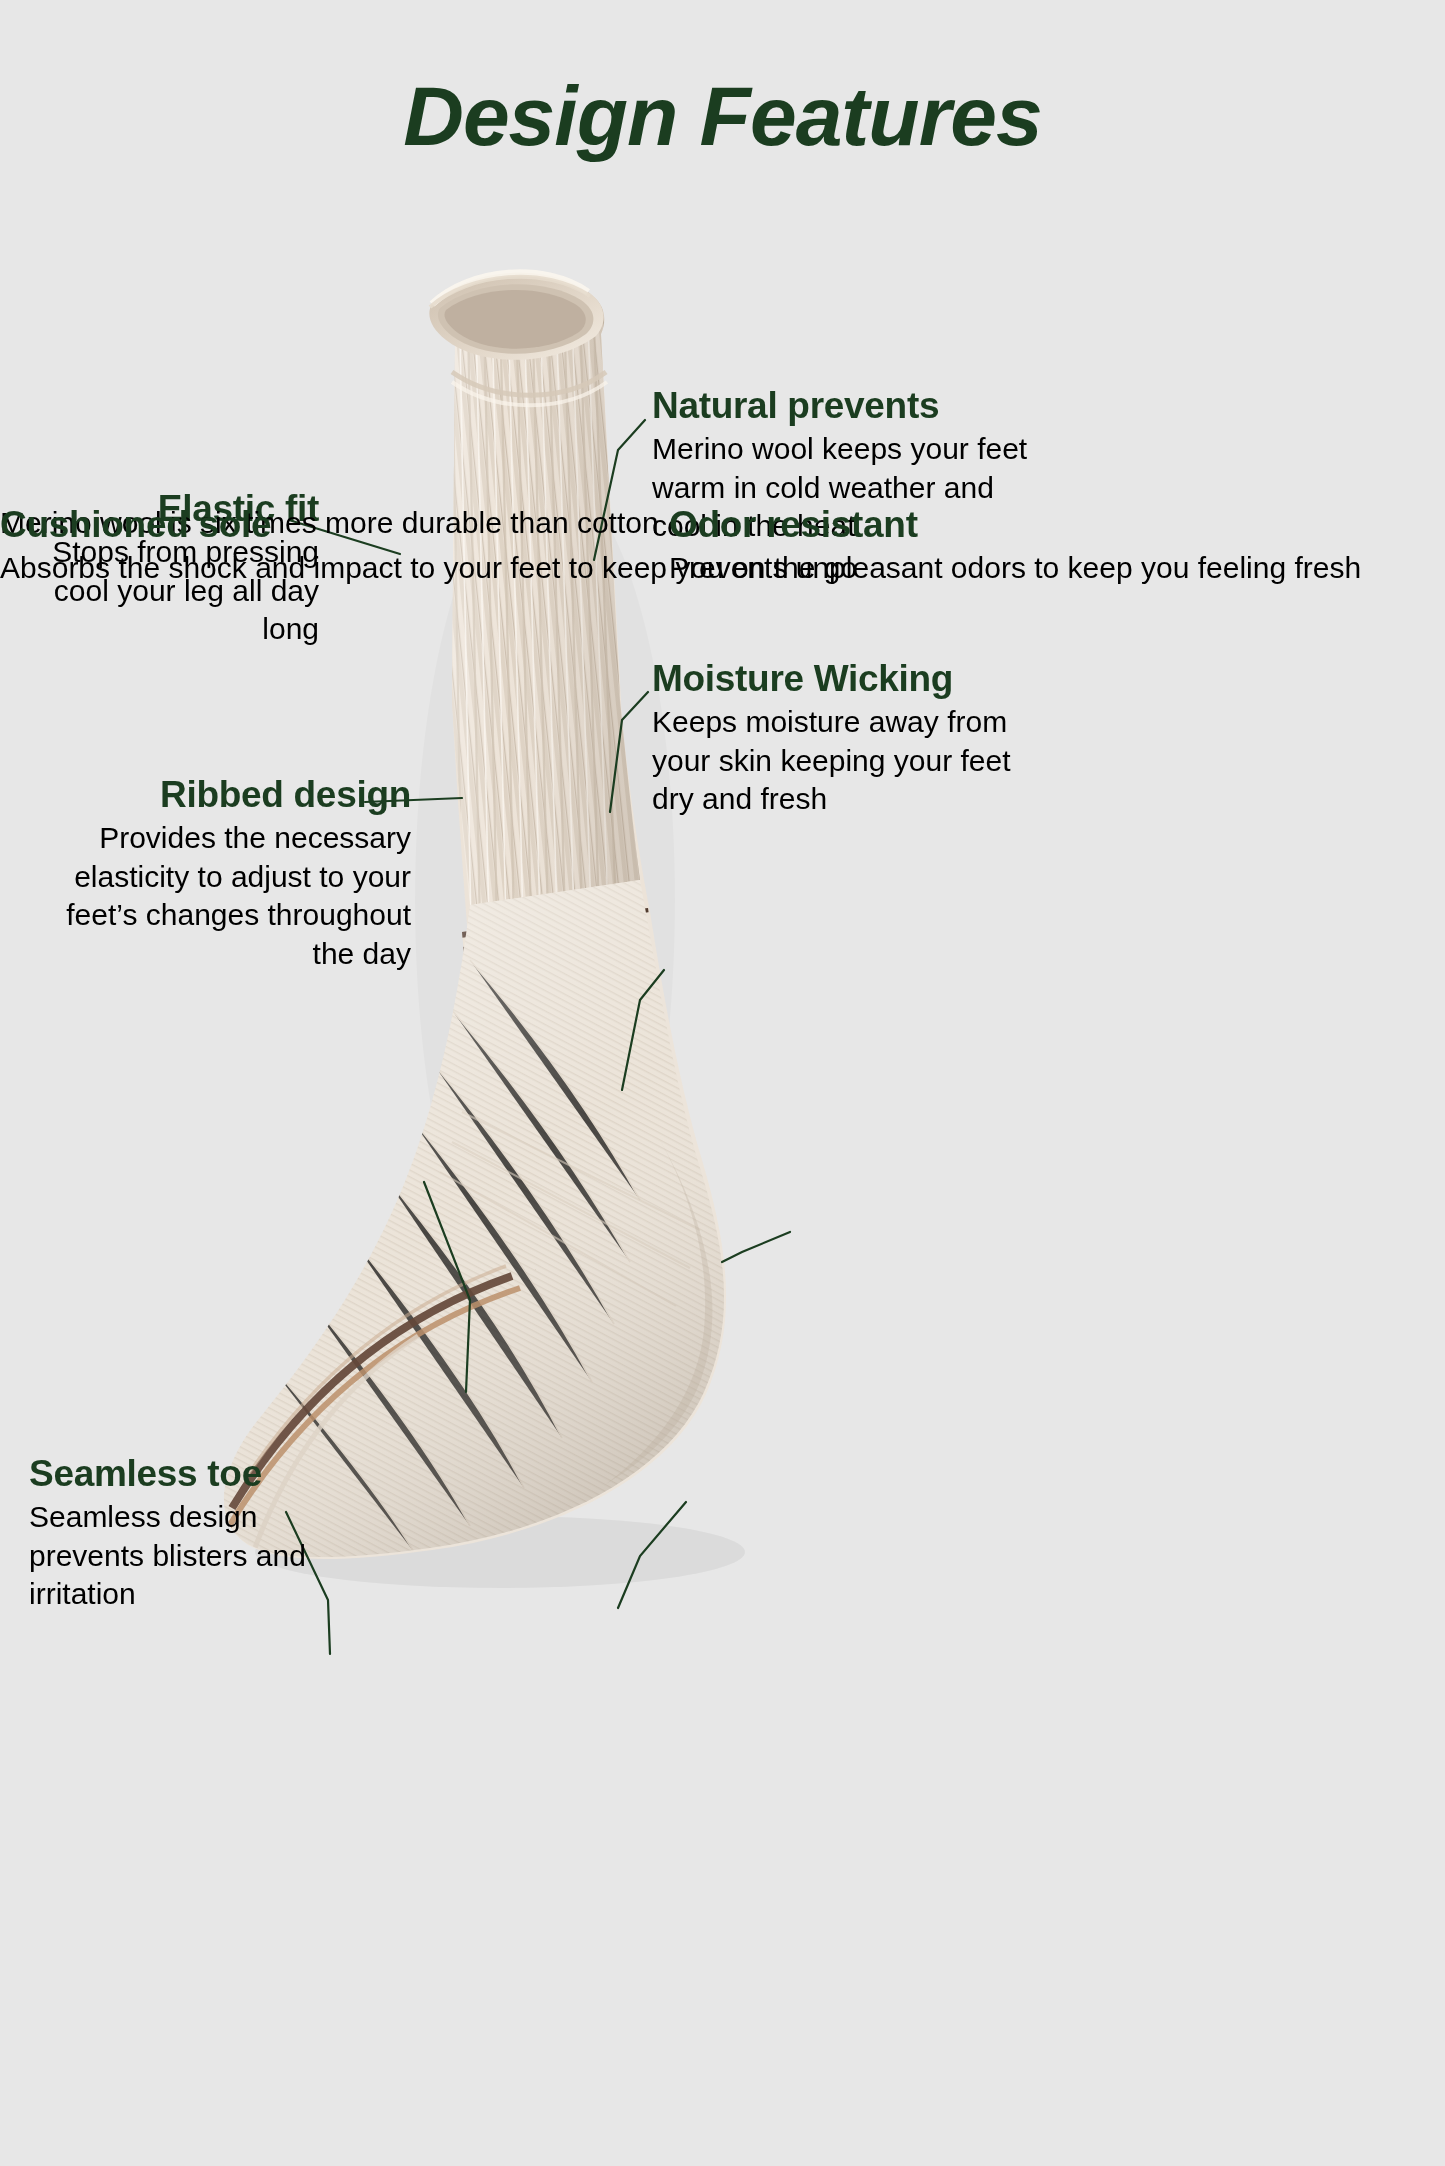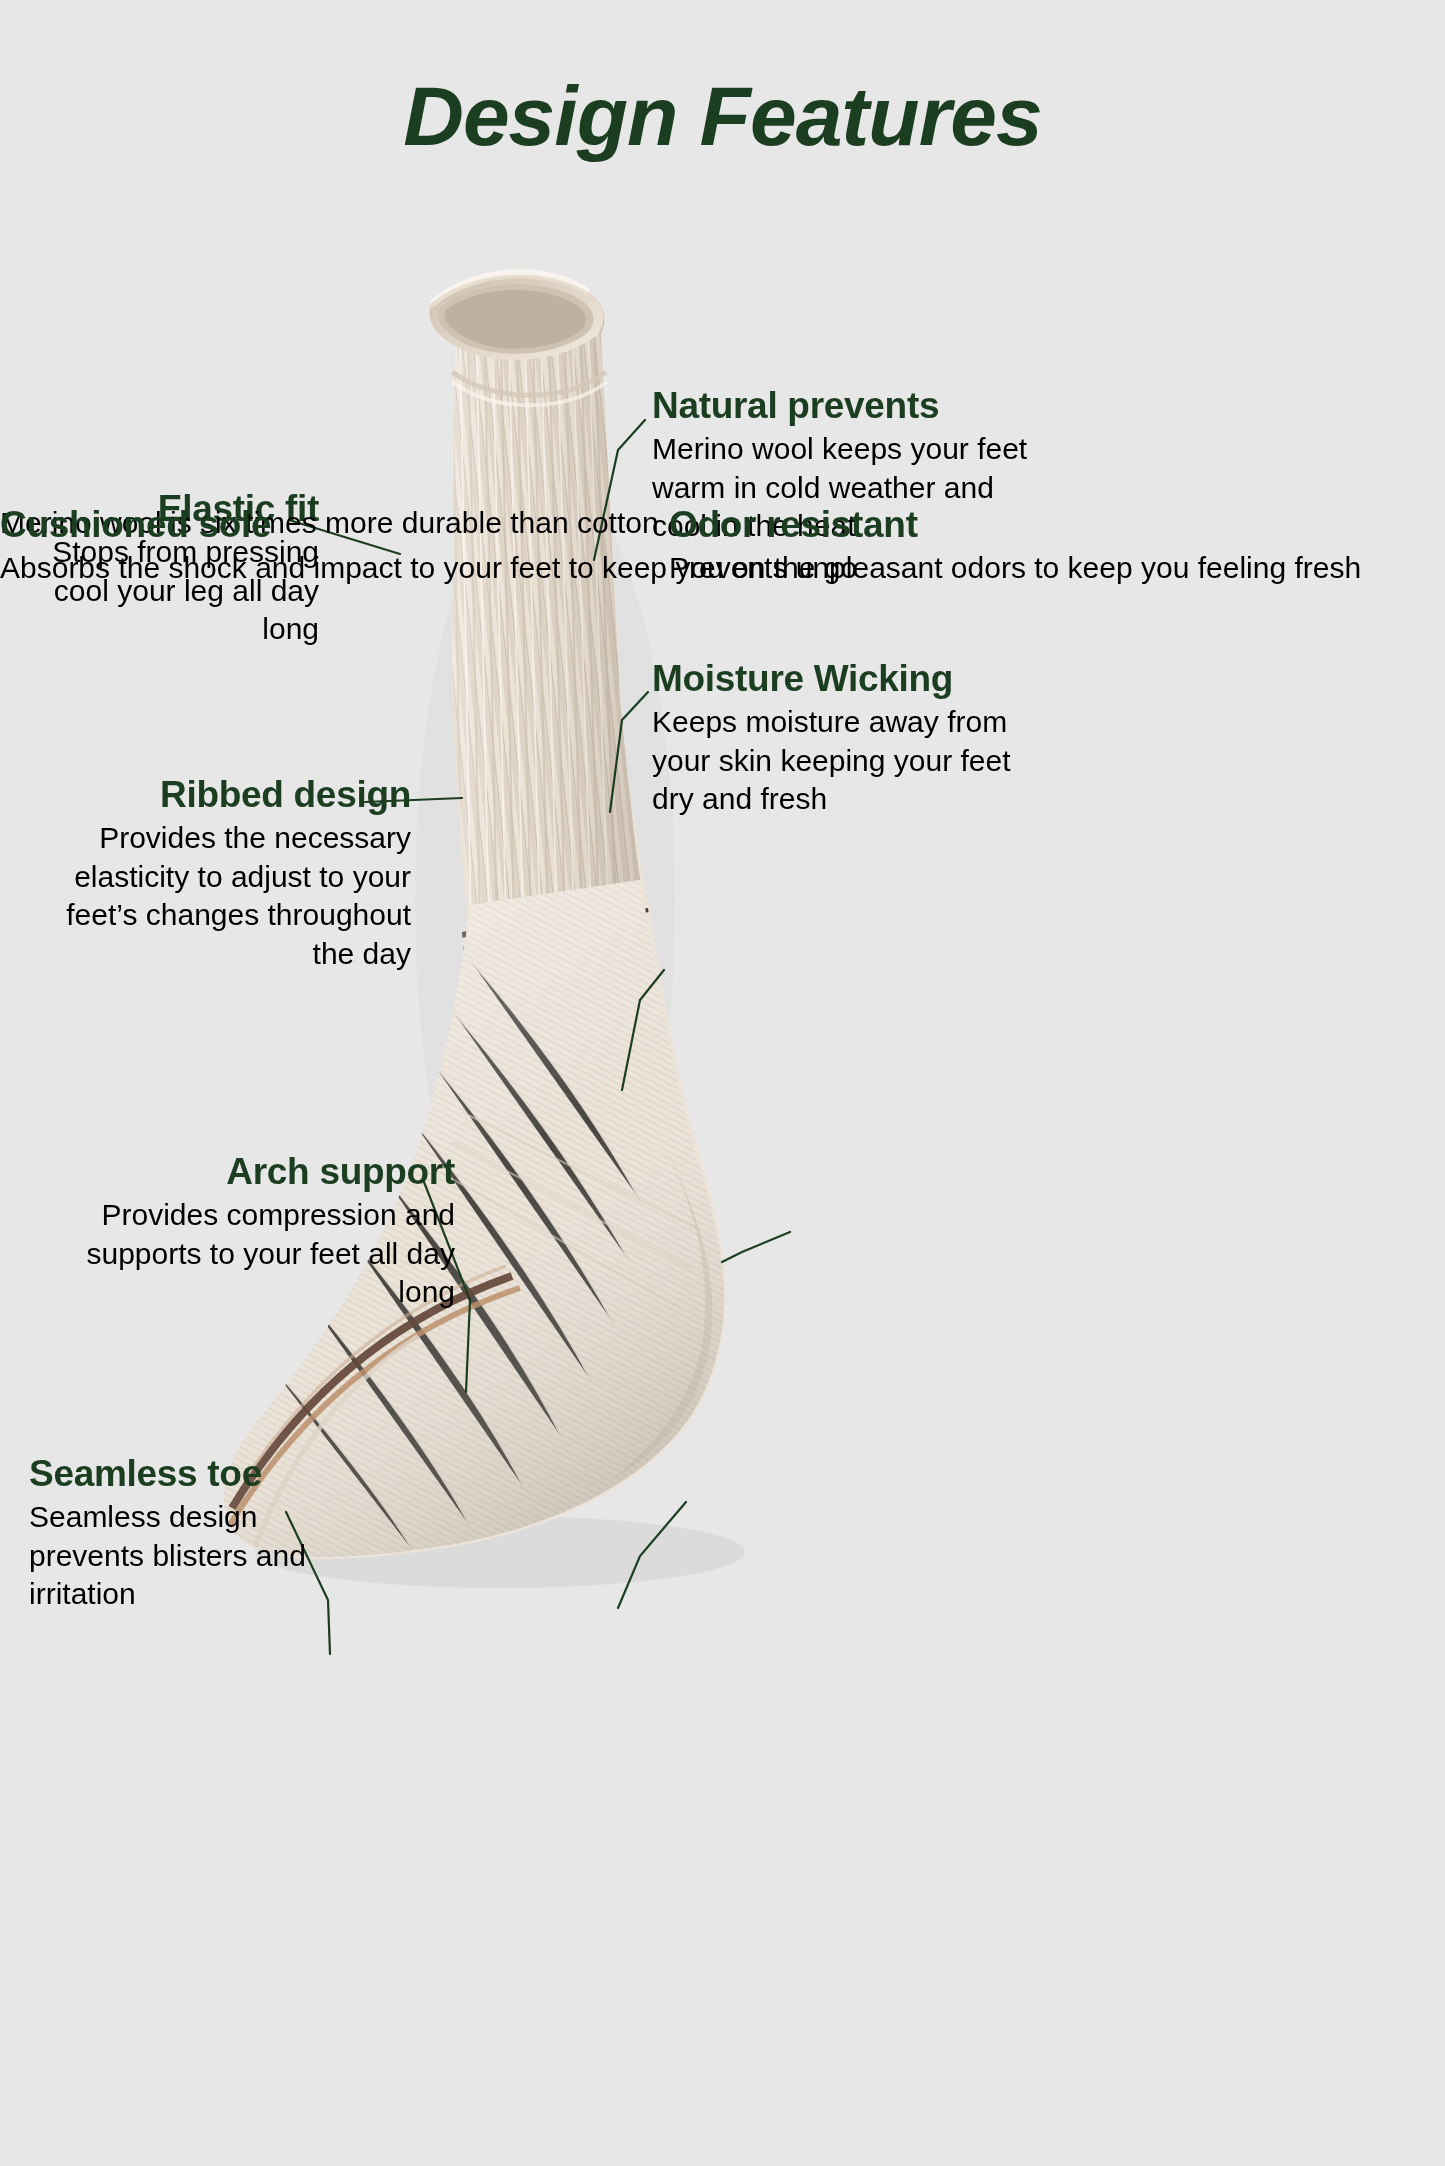--- a/index.html
+++ b/index.html
@@ -352,24 +352,20 @@
   <div class="callout left" id="co-elastic">
     <div class="c-head">Elastic fit</div>
     <div class="c-body">Stops from pressing cool your leg all day long</div>
   </div>
 
   <div class="callout left" id="co-ribbed">
     <div class="c-head">Ribbed design</div>
     <div class="c-body">Provides the necessary elasticity to adjust to your feet’s changes throughout the day</div>
   </div>
 
-  <div class="callout left" id="co-arch">
-    <div class="c-head">Arch support</div>
-    <div class="c-body">Provides compression and supports to your feet all day long</div>
-  </div>
 
   <div class="callout left" id="co-seamless" style="text-align:left;">
     <div class="c-head">Seamless toe</div>
     <div class="c-body">Seamless design prevents blisters and irritation</div>
   </div>
 
   <div class="callout right" id="co-natural">
     <div class="c-head">Natural prevents</div>
     <div class="c-body">Merino wool keeps your feet warm in cold weather and cool in the heat</div>
   </div>

